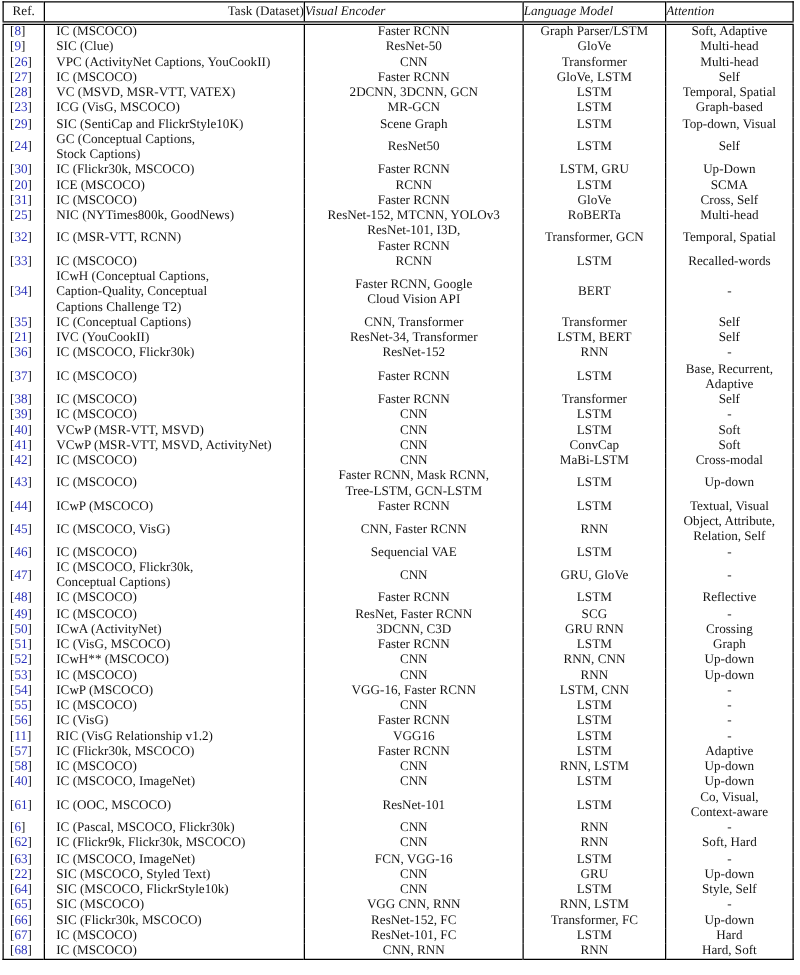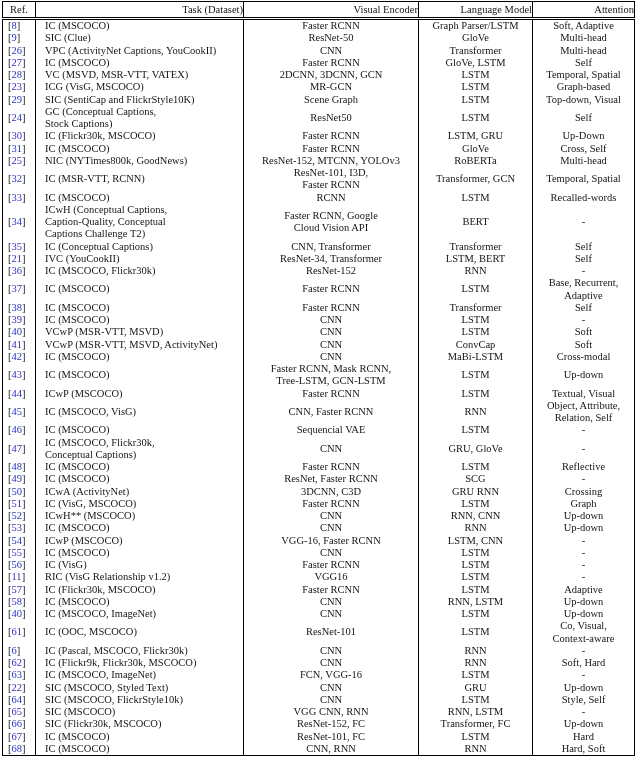--- a/index.html
+++ b/index.html
@@ -42,21 +42,21 @@
     border-left: 1px solid #000;
   }
   .col-ref   { width: 33px; }
   .col-task  { width: 208px; }
   .col-enc   { width: 175px; }
   .col-lm    { width: 114px; }
   .col-att   { width: 102px; }
 
   th.h-ref { text-align: center; }
   th.h-task { text-align: right; padding-left: 9px; }
-  th.h-enc, th.h-lm, th.h-att { text-align: right; }
+  th.h-enc, th.h-lm, th.h-att { text-align: left; font-style: italic; }
 
   td.c-ref { text-align: left; padding-left: 5px; }
   td.c-task { text-align: left; padding-left: 9px; }
   td.c-enc, td.c-lm, td.c-att { text-align: center; }
 
   .cite {
     color: var(--cite, #2b33bd);
     text-decoration: none;
     cursor: pointer;
   }
@@ -142,20 +142,27 @@
           <td class="c-att">Self</td>
         </tr>
         <tr>
           <td class="c-ref"><span class="bracket">[</span><span class="cite">30</span><span class="bracket">]</span></td>
           <td class="c-task">IC (Flickr30k, MSCOCO)</td>
           <td class="c-enc">Faster RCNN</td>
           <td class="c-lm">LSTM, GRU</td>
           <td class="c-att">Up-Down</td>
         </tr>
         <tr>
+          <td class="c-ref"><span class="bracket">[</span><span class="cite">20</span><span class="bracket">]</span></td>
+          <td class="c-task">ICE (MSCOCO)</td>
+          <td class="c-enc">RCNN</td>
+          <td class="c-lm">LSTM</td>
+          <td class="c-att">SCMA</td>
+        </tr>
+        <tr>
           <td class="c-ref"><span class="bracket">[</span><span class="cite">31</span><span class="bracket">]</span></td>
           <td class="c-task">IC (MSCOCO)</td>
           <td class="c-enc">Faster RCNN</td>
           <td class="c-lm">GloVe</td>
           <td class="c-att">Cross, Self</td>
         </tr>
         <tr>
           <td class="c-ref"><span class="bracket">[</span><span class="cite">25</span><span class="bracket">]</span></td>
           <td class="c-task">NIC (NYTimes800k, GoodNews)</td>
           <td class="c-enc">ResNet-152, MTCNN, YOLOv3</td>

